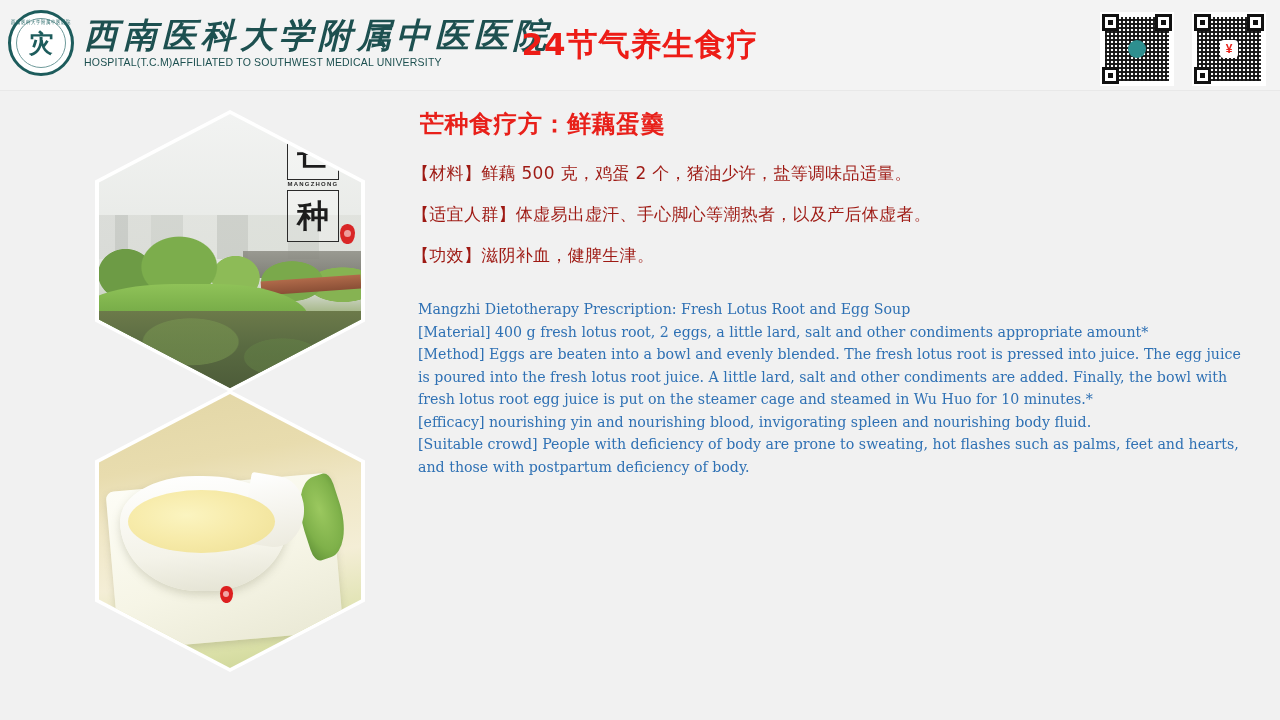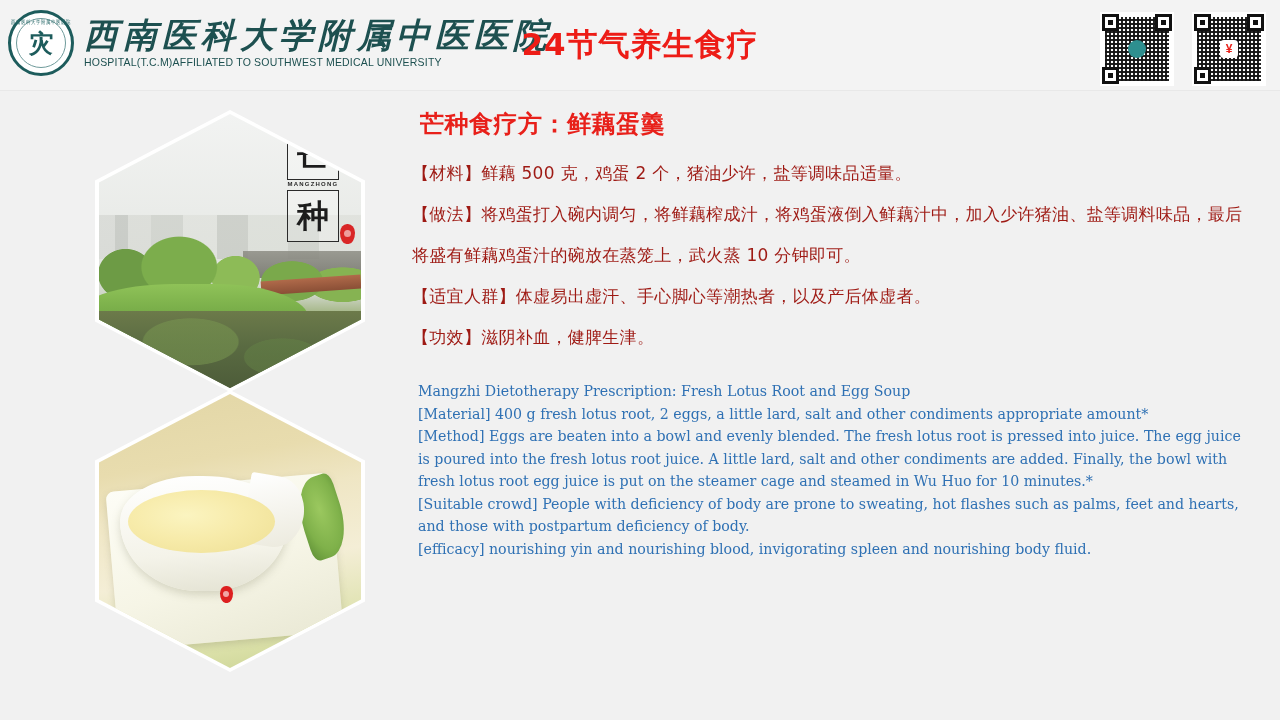--- a/index.html
+++ b/index.html
@@ -501,26 +501,25 @@
   </div>
 
 </div>
 
 <div class="content" data-interactable="false">
 
   <div class="recipe-title" data-interactable="false">芒种食疗方：鲜藕蛋羹</div>
 
   <div class="cn-body" data-interactable="false">
     <p class="cn-para" data-interactable="false">【材料】鲜藕 500 克，鸡蛋 2 个，猪油少许，盐等调味品适量。</p>
-    <p class="cn-para" data-interactable="false">【做法】将鸡蛋打入碗内调匀，将鲜藕榨成汁，将鸡蛋液倒入鲜藕汁中，加入少许猪油、盐等调料味品，最后将盛有鲜藕鸡蛋汁的碗放在蒸笼上，武火蒸 10 分钟即可。</p>
     <p class="cn-para" data-interactable="false">【适宜人群】体虚易出虚汗、手心脚心等潮热者，以及产后体虚者。</p>
     <p class="cn-para" data-interactable="false">【功效】滋阴补血，健脾生津。</p>
   </div>
 
   <div class="en-block" data-interactable="false">
     <div class="en-line" data-interactable="false">Mangzhi  Dietotherapy  Prescription: Fresh Lotus Root and Egg  Soup</div>
     <div class="en-line" data-interactable="false">[Material]  400 g fresh lotus root, 2 eggs, a little  lard, salt and other condiments appropriate amount*</div>
     <div class="en-line" data-interactable="false">[Method] Eggs are beaten into a bowl and evenly  blended. The fresh lotus root is pressed into juice.  The egg juice is poured into the fresh lotus root juice. A little  lard, salt and other condiments are added. Finally,  the bowl with  fresh lotus root egg juice is put on the steamer cage and steamed in Wu Huo for 10 minutes.*</div>
+    <div class="en-line" data-interactable="false">[efficacy] nourishing  yin and nourishing  blood, invigorating  spleen and nourishing  body fluid.</div>
     <div class="en-line" data-interactable="false">[Suitable  crowd] People with  deficiency  of body are prone to sweating,  hot flashes such as palms, feet and hearts, and those with  postpartum deficiency  of body.</div>
-    <div class="en-line" data-interactable="false">[efficacy] nourishing  yin and nourishing  blood, invigorating  spleen and nourishing  body fluid.</div>
   </div>
 
 </div>
 
 </body></html>

